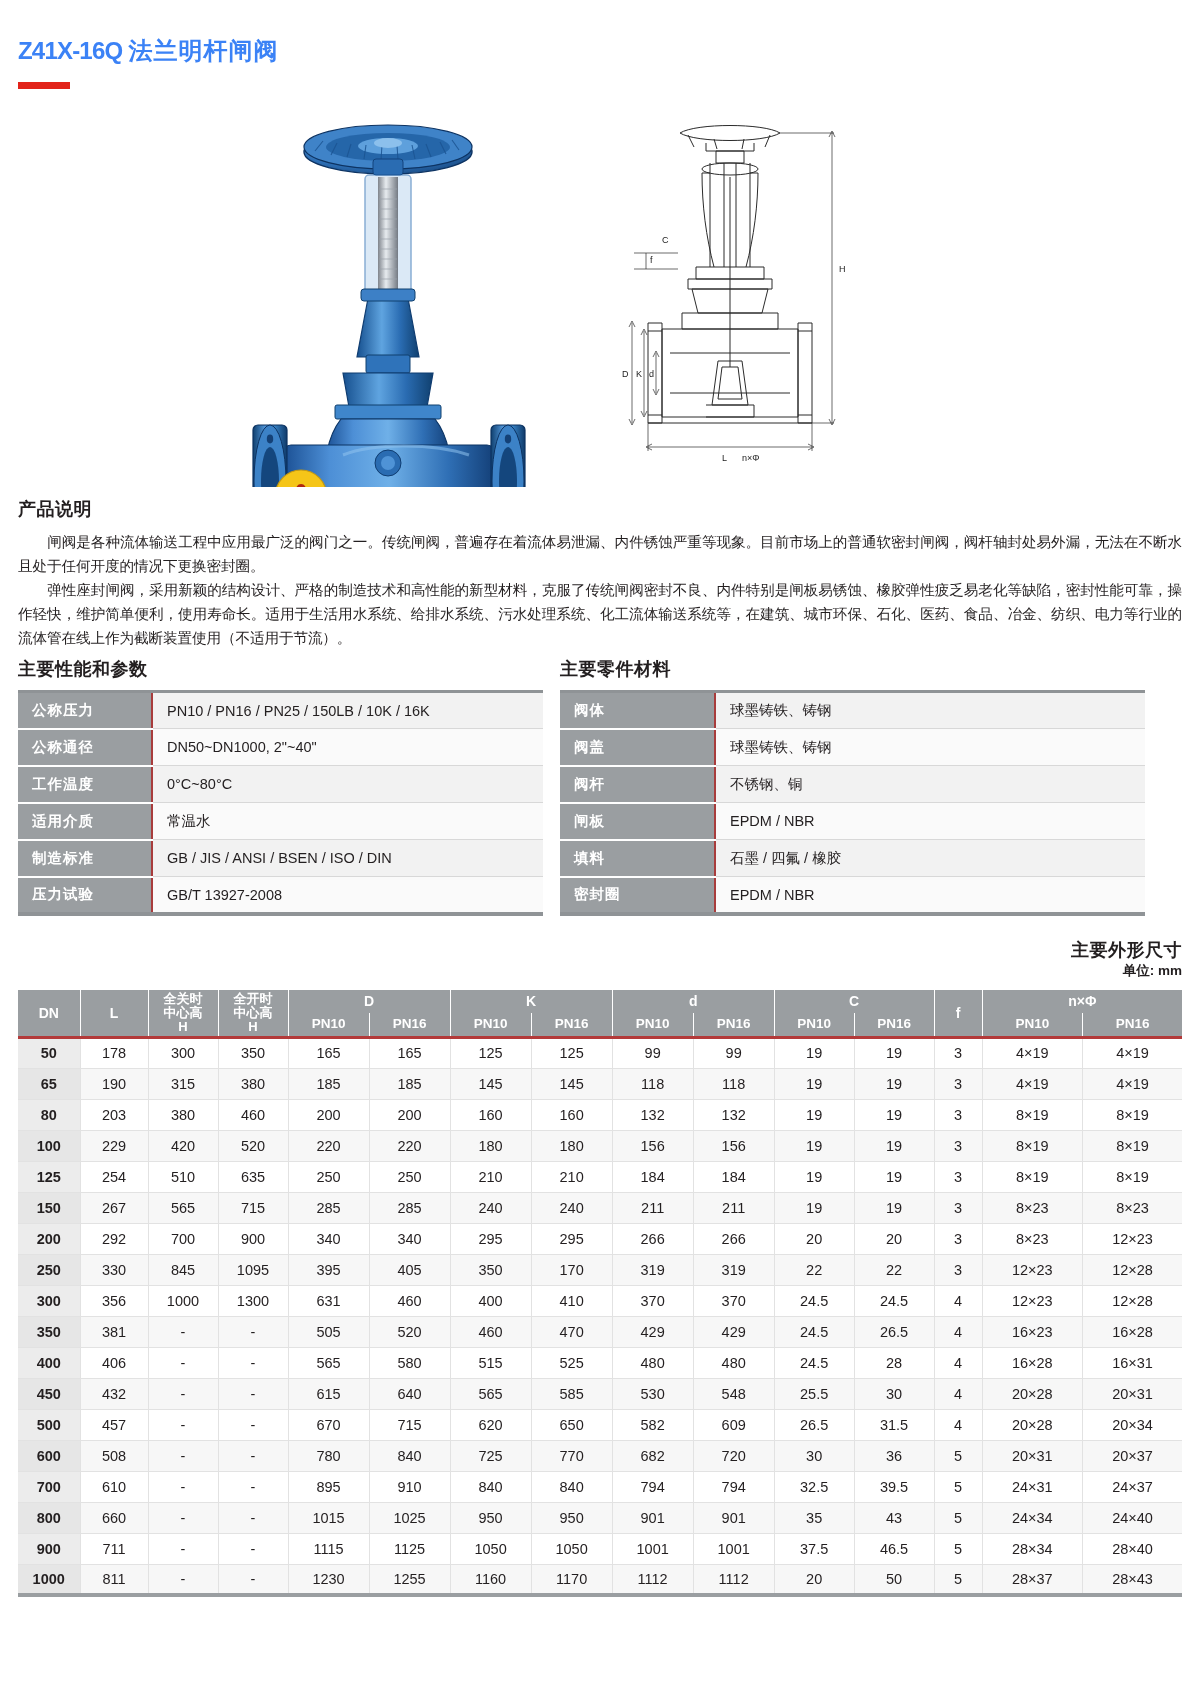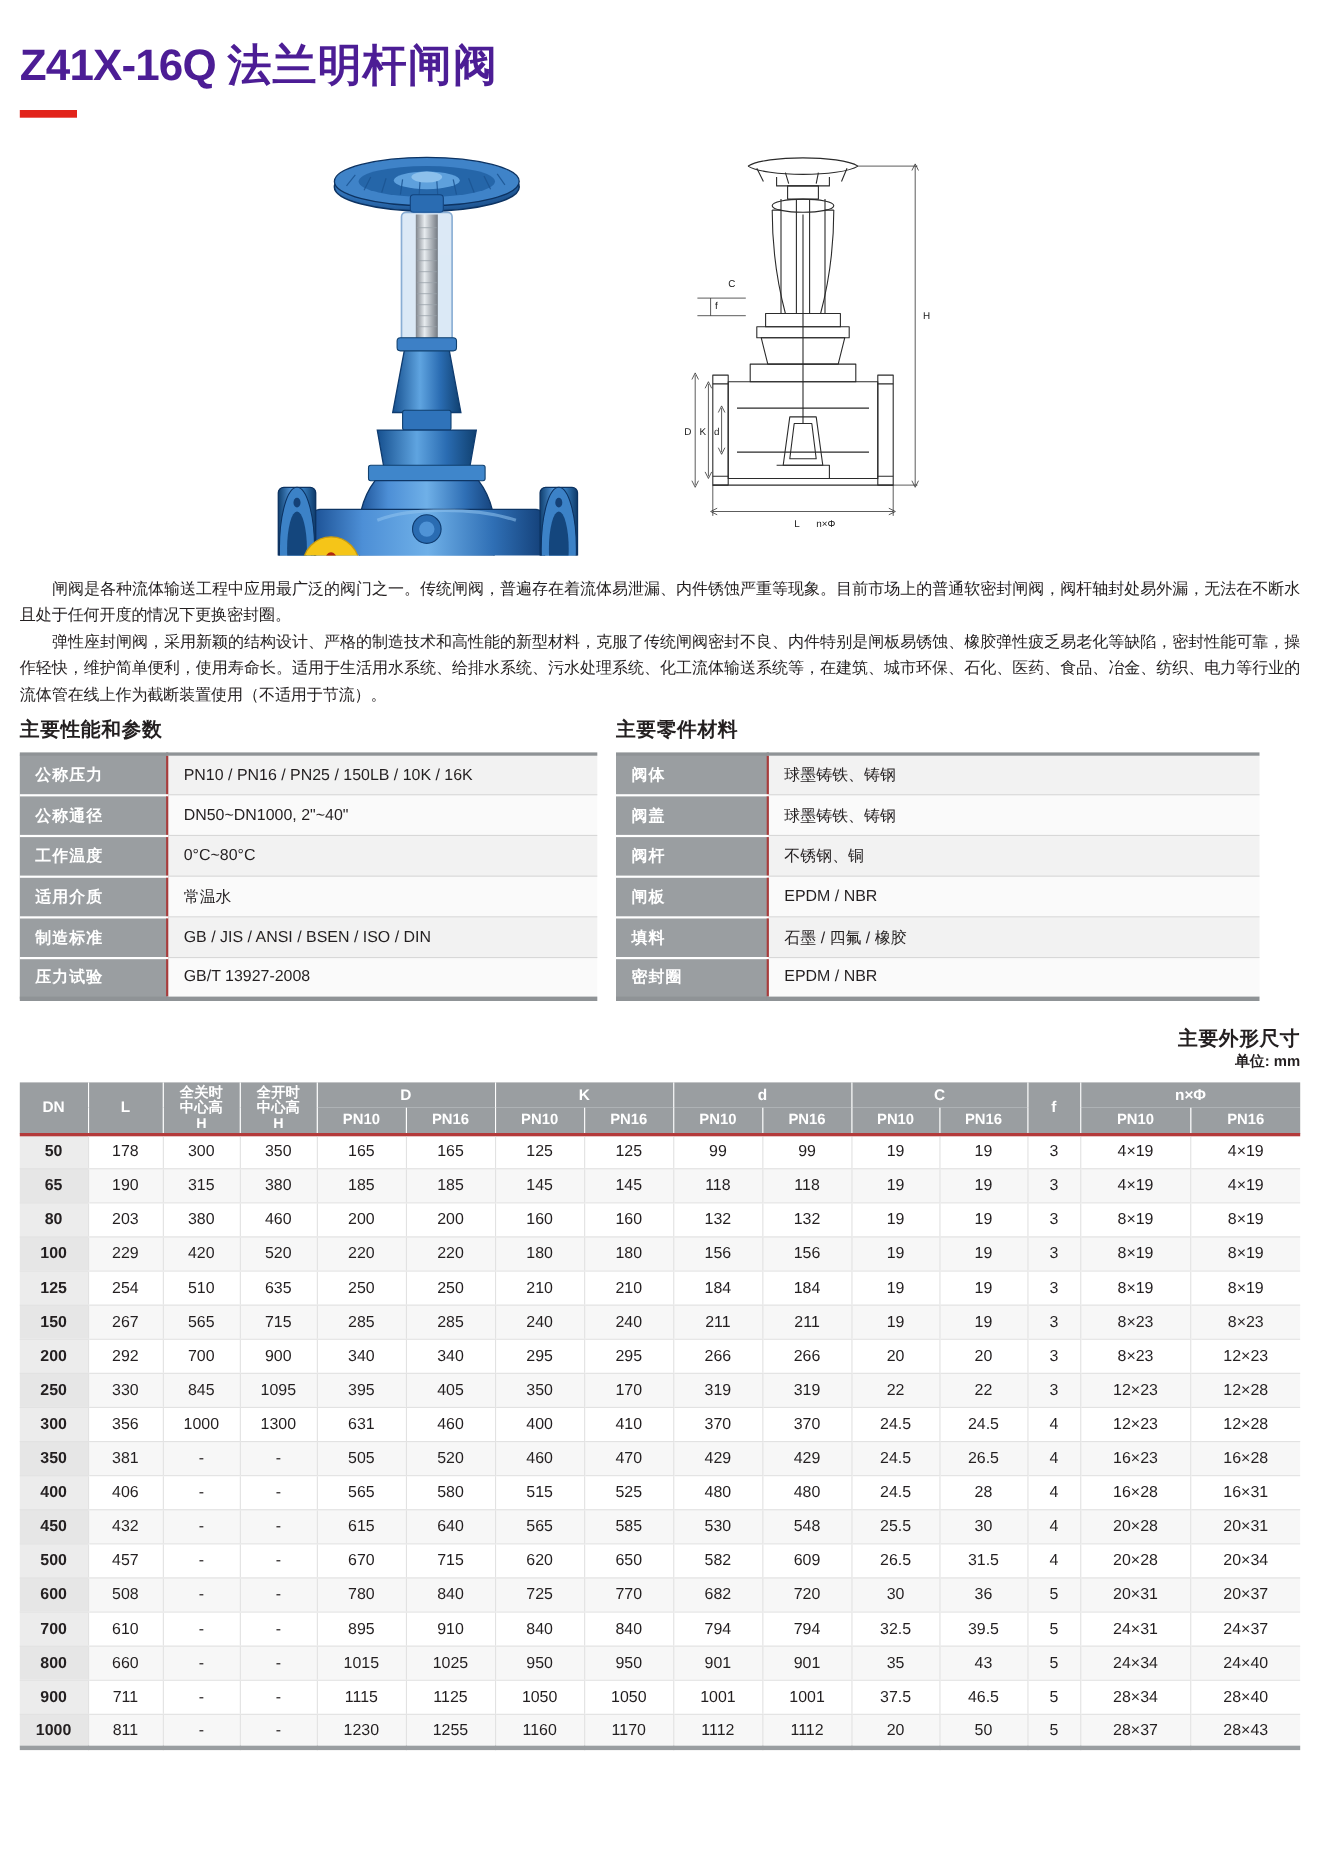--- a/index.html
+++ b/index.html
@@ -11,24 +11,24 @@
     font-family: "Liberation Sans", "DejaVu Sans", sans-serif;
     color: #231f20;
     position: relative;
     overflow: hidden;
   }
   .page { padding: 0 18px; }
 
   
   .title-row { padding-top: 38px; }
   .title {
-    font-size: 40px;
+    font-size: 24px;
     font-weight: bold;
     letter-spacing: -0.5px;
-    color: #4c1d95;
+    color: #3b82f6;
     line-height: 1.1;
   }
   .title .model { letter-spacing: -0.8px; }
   .title .cn { font-weight: bold; letter-spacing: 1px; }
   .red-rule {
     width: 52px; height: 7px; background: #e2231a;
     margin-top: 18px;
   }
 
   
@@ -87,21 +87,21 @@
     border-bottom: 2px solid #ffffff;
     letter-spacing: 1px;
   }
   table.spec td.v {
     background: #f2f2f2;
     color: #231f20;
     border-bottom: 1px solid #d8d8d8;
   }
   table.spec tr:nth-child(even) td.v { background: #fafafa; }
   .spec-col.left td.k { width: 134px; }
-  .spec-col.right td.k { width: 138px; }
+  .spec-col.right td.k { width: 155px; }
 
   
   .dim-head {
     display: flex; align-items: flex-end; justify-content: space-between;
     margin-top: 22px;
     flex-direction: column;
   }
   .unit { font-size: 13.5px; font-weight: bold; color: #231f20; }
 
   table.dim {
@@ -348,20 +348,21 @@
           <text x="18" y="260">K</text>
           <text x="31" y="260">d</text>
           <text x="104" y="344">L</text>
           <text x="124" y="344">n×Φ</text>
         </g>
       </svg>
     </div>
   </div>
 
   <div>
+    <div class="sec-h">产品说明</div>
     <div class="desc">
       <p>闸阀是各种流体输送工程中应用最广泛的阀门之一。传统闸阀，普遍存在着流体易泄漏、内件锈蚀严重等现象。目前市场上的普通软密封闸阀，阀杆轴封处易外漏，无法在不断水且处于任何开度的情况下更换密封圈。</p>
       <p>弹性座封闸阀，采用新颖的结构设计、严格的制造技术和高性能的新型材料，克服了传统闸阀密封不良、内件特别是闸板易锈蚀、橡胶弹性疲乏易老化等缺陷，密封性能可靠，操作轻快，维护简单便利，使用寿命长。适用于生活用水系统、给排水系统、污水处理系统、化工流体输送系统等，在建筑、城市环保、石化、医药、食品、冶金、纺织、电力等行业的流体管在线上作为截断装置使用（不适用于节流）。</p>
     </div>
   </div>
 
   <div class="spec-zone">
 
     <div class="spec-col left">
       <div class="sec-h">主要性能和参数</div>

